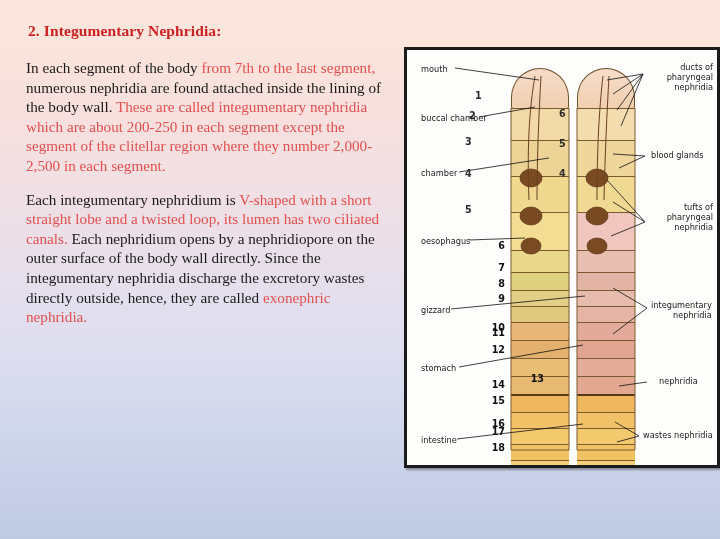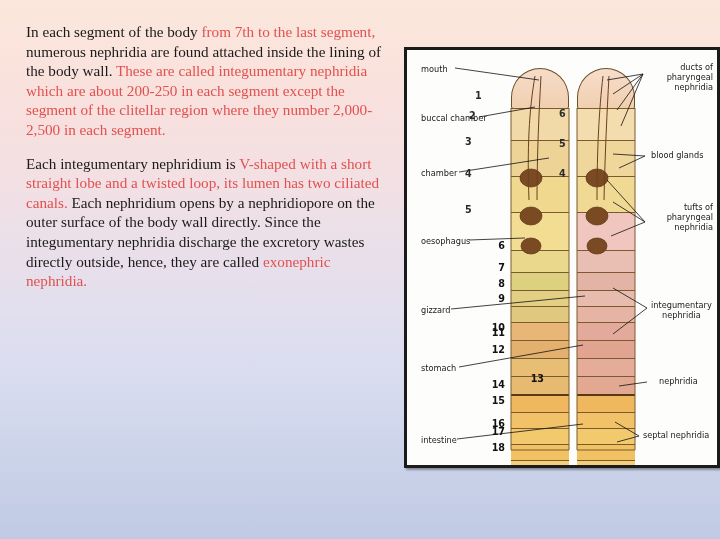--- a/index.html
+++ b/index.html
@@ -84,21 +84,21 @@
   }
 
   .lbl {
     position: absolute;
     font-family: "DejaVu Sans", sans-serif;
     font-size: 8.2px;
     color: #1a1a1a;
     line-height: 10px;
     white-space: pre-line;
   }
-  .lbl.right { text-align: center; }
+  .lbl.right { text-align: right; }
 
   .num {
     position: absolute;
     font-family: "DejaVu Sans", sans-serif;
     font-size: 9.6px;
     color: #111;
     font-weight: 600;
     text-align: right;
     width: 16px;
   }
@@ -140,20 +140,21 @@
     box-sizing: border-box;
   }
 </style>
 </head>
 <body>
 
 <div id="slide">
 
   <div class="text-col">
 
+    <div class="heading">2. Integumentary Nephridia:</div>
 
     <p class="para"><span class="blk">In each segment of the body </span><span class="red">from 7th to the last segment,</span><span class="blk"> numerous nephridia are found attached inside the lining of the body wall. </span><span class="red">These are called integumentary nephridia which are about 200-250 in each segment except the segment of the clitellar region where they number 2,000-2,500 in each segment.</span></p>
 
 
     <p class="para last"><span class="blk"> Each integumentary nephridium is </span><span class="red">V-shaped with a short straight lobe and a twisted loop, its lumen has two ciliated canals.</span><span class="blk"> Each nephridium opens by a nephridiopore on the outer surface of the body wall directly. Since the integumentary nephridia discharge the excretory wastes directly outside, hence, they are called </span><span class="red">exonephric nephridia.</span></p>
   </div>
 
   <div class="diagram-box">
     <div class="diagram-inner">
 
@@ -265,21 +266,21 @@
       <div class="lbl right" style="left:244px; top:12px; text-align:right; width:62px;">ducts of
 pharyngeal
 nephridia</div>
       <div class="lbl right" style="left:244px; top:100px;">blood glands</div>
       <div class="lbl right" style="left:244px; top:152px; text-align:right; width:62px;">tufts of
 pharyngeal
 nephridia</div>
       <div class="lbl right" style="left:244px; top:250px;">integumentary
 nephridia</div>
       <div class="lbl right" style="left:252px; top:326px;">nephridia</div>
-      <div class="lbl right" style="left:236px; top:380px;">septal nephridia</div>
+      <div class="lbl right" style="left:236px; top:380px;">wastes nephridia</div>
 
       <div class="num inner" style="left:68px; top:40px;">1</div>
       <div class="num inner" style="left:62px; top:60px;">2</div>
       <div class="num inner" style="left:58px; top:86px;">3</div>
       <div class="num inner" style="left:58px; top:118px;">4</div>
       <div class="num inner" style="left:58px; top:154px;">5</div>
 
       <div class="num inner" style="left:152px; top:58px;">6</div>
       <div class="num inner" style="left:152px; top:88px;">5</div>
       <div class="num inner" style="left:152px; top:118px;">4</div>

